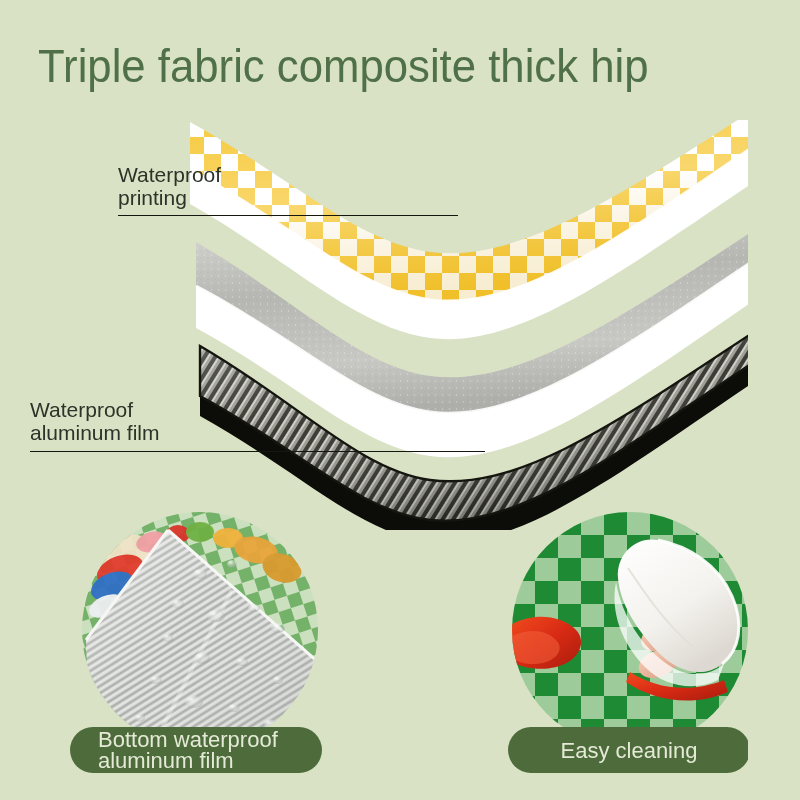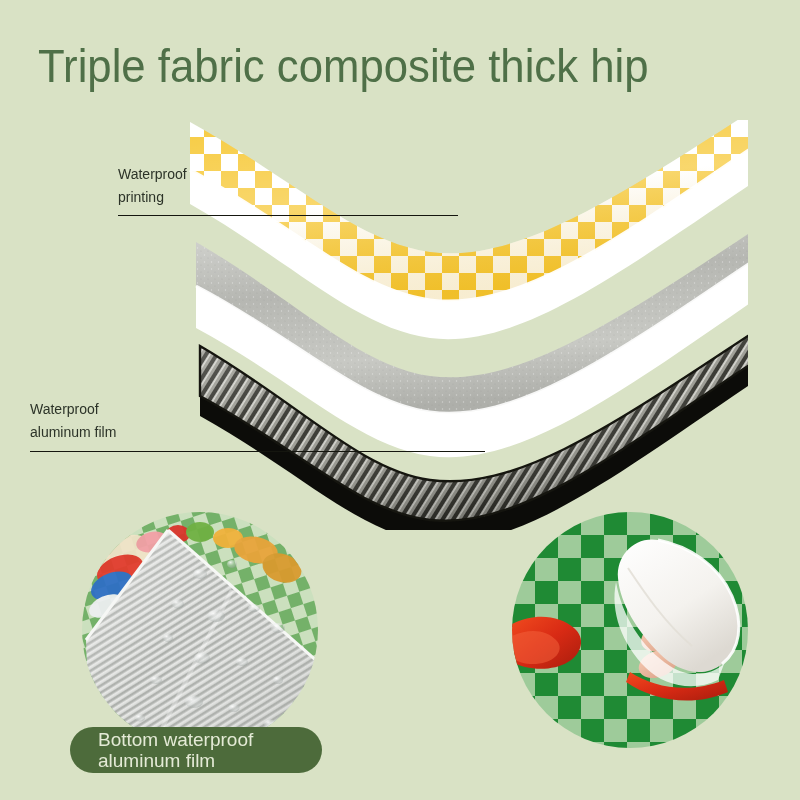--- a/index.html
+++ b/index.html
@@ -20,21 +20,21 @@
     color:#4f7048;
     font-family:"Liberation Sans Narrow","Liberation Sans",sans-serif;
     transform:scaleX(0.93); transform-origin:left top;
     letter-spacing:0px;
     white-space:nowrap;
   }
 
   
   .callout { position:absolute; }
   .callout .ctext {
-    font-size:14px; line-height:23px; color:#2c3328;
+    font-size:21px; line-height:23px; color:#2c3328;
     font-family:"Liberation Sans", sans-serif;
     white-space:pre-line;
   }
   .callout .cline {
     height:0; border-top:1.6px solid #15160f;
     margin-top:6px;
   }
   #callout-printing { left:118px; top:163px; width:340px; }
   #callout-printing .cline { width:340px; }
   #callout-pearl { left:42px; top:297px; width:448px; }
@@ -53,21 +53,21 @@
   }
   #photo-left  { left:82px;  top:512px; }
   #photo-right { left:512px; top:512px; }
   .photo-circle svg { display:block; width:236px; height:236px; }
 
   
   .badge {
     position:absolute; height:46px; border-radius:23px;
     background:#4d6b3b; color:#e4ead6;
     font-family:"Liberation Sans Narrow","Liberation Sans",sans-serif;
-    font-size:19px; line-height:21px;
+    font-size:22px; line-height:21px;
     display:flex; align-items:center;
   }
   #badge-left  { left:70px; top:727px; width:252px; padding-left:28px; }
   #badge-right { left:508px; top:727px; width:242px; justify-content:center; }
   .badge .btext { white-space:pre-line; }
 </style>
 </head>
 <body>
 
 <div id="stage">
@@ -287,14 +287,17 @@
       <path d="M118,160 C142,176 178,182 212,168 L216,180
                C180,196 140,188 114,170 Z" fill="url(#sauceGrad)"></path>
     </svg>
   </div>
 
   <div class="badge" id="badge-left">
     <span class="btext">Bottom waterproof
 aluminum film</span>
   </div>
 
+  <div class="badge" id="badge-right">
+    <span class="btext">Easy cleaning</span>
+  </div>
 
 </div>
 
 </body></html>

